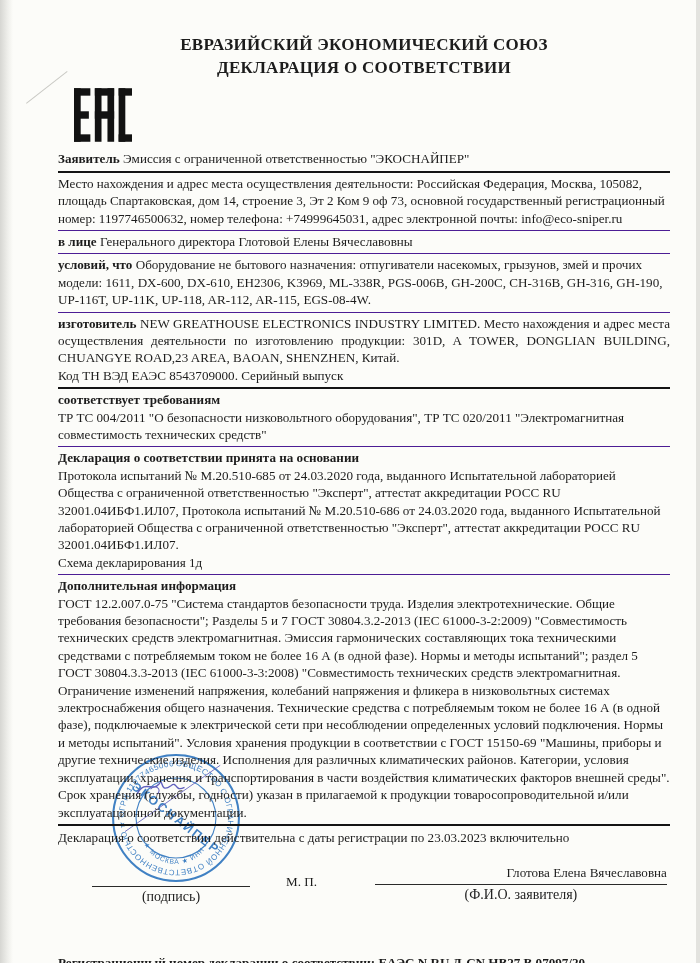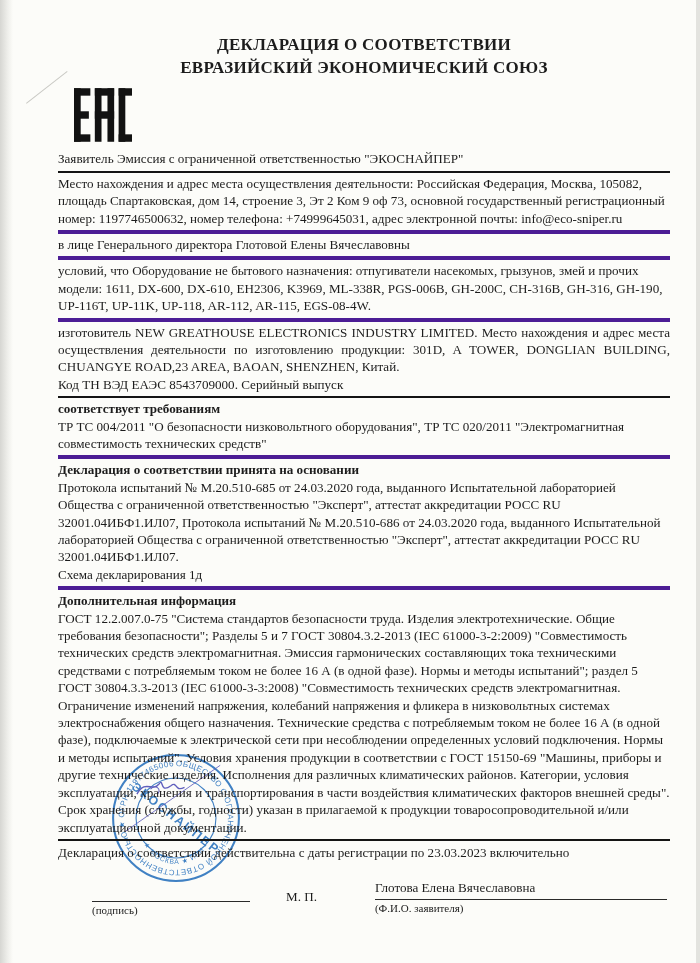--- a/index.html
+++ b/index.html
@@ -12,50 +12,50 @@
     font-size:13.1px;line-height:1.33;color:#1c1c1c;
   }
   .edge-left{position:absolute;left:0;top:0;width:13px;height:100%;
     background:linear-gradient(to right,#d6d6d2,#efefeb 60%,rgba(255,255,255,0));}
   .edge-right{position:absolute;right:0;top:0;width:4px;height:100%;background:#e3e3df;}
   .scratch{position:absolute;left:26px;top:103px;width:52px;height:1px;background:#c9c9c4;
     transform:rotate(-38deg);transform-origin:left top;}
   .content{position:relative;padding:34px 30px 0 58px;z-index:2;}
   .titleblock{text-align:center;font-weight:bold;font-size:17px;line-height:1.35;letter-spacing:.3px;}
   .eac{margin:8px 0 2px 16px;}
-  .sec{border-bottom:4px solid #4c1d95;padding:2px 0 3px 0;}
+  .sec{border-bottom:1px solid #4c1d95;padding:2px 0 3px 0;}
   .sec.thick{border-bottom-width:2px;border-bottom-color:#141414;}
-  b.lead{font-weight:normal;}
+  b.lead{font-weight:bold;}
   .just{text-align:justify;}
   .heading{font-weight:bold;}
   .validity{font-weight:normal;padding:3px 0 2px 0;}
   .sigrow{position:relative;z-index:2;display:flex;align-items:flex-start;margin-top:16px;height:74px;}
   .sig-left{width:158px;margin-left:34px;}
   .sig-left .line{height:22px;border-bottom:1px solid #2a2a2a;}
-  .caption{font-size:11px;text-align:left;padding-top:1px;color:#222;}
+  .caption{font-size:14px;text-align:center;padding-top:1px;color:#222;}
   .mp{margin-left:36px;padding-top:9px;}
   .sig-right{width:292px;margin-left:58px;}
-  .fio{text-align:left;border-bottom:1px solid #2a2a2a;padding-bottom:2px;}
+  .fio{text-align:right;border-bottom:1px solid #2a2a2a;padding-bottom:2px;}
   .footer{position:relative;z-index:2;font-weight:bold;margin-top:16px;}
   .footer .row{margin-bottom:10px;}
   .stamp{position:absolute;left:98px;top:750px;width:156px;height:136px;z-index:1;
     mix-blend-mode:multiply;opacity:.92;}
 </style>
 </head>
 <body>
 
 <div class="page">
   <div class="edge-left"></div>
   <div class="edge-right"></div>
   <div class="scratch"></div>
 
   <div class="content">
     <div class="titleblock">
+      <div>ЕВРАЗИЙСКИЙ ЭКОНОМИЧЕСКИЙ СОЮЗ</div>
       <div>ДЕКЛАРАЦИЯ О СООТВЕТСТВИИ</div>
-      <div>ЕВРАЗИЙСКИЙ ЭКОНОМИЧЕСКИЙ СОЮЗ</div>
     </div>
 
     <div class="eac">
       <svg width="58" height="54" viewBox="0 0 78 72" aria-hidden="true">
         <g fill="#121212">
           <rect x="0" y="0" width="9" height="72"></rect>
           <rect x="0" y="0" width="22" height="10"></rect>
           <rect x="0" y="31" width="20" height="10"></rect>
           <rect x="0" y="62" width="22" height="10"></rect>
           <rect x="28" y="0" width="9" height="72"></rect>

